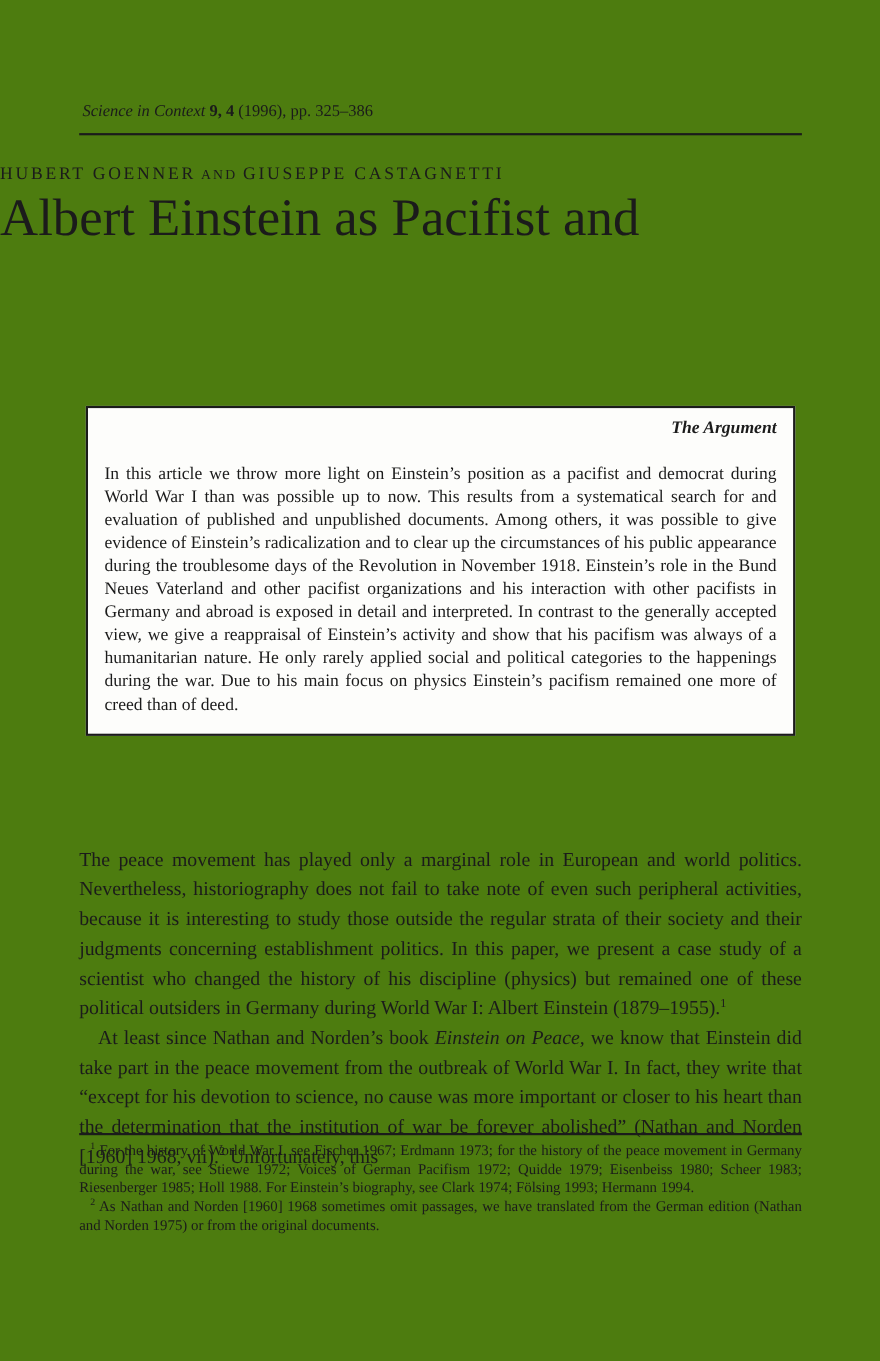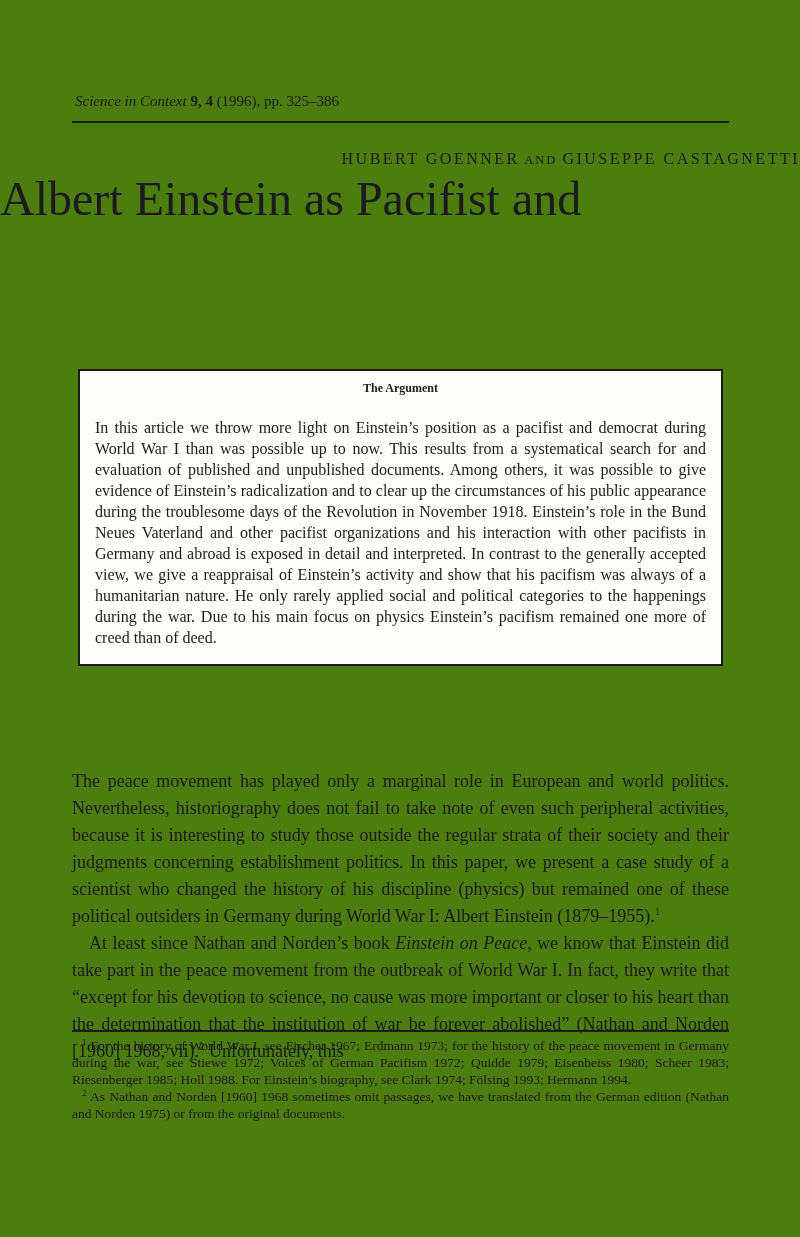--- a/index.html
+++ b/index.html
@@ -33,21 +33,21 @@
     height: 2px;
     background: #1b1b1b;
   }
 
   
   .byline {
     position: absolute;
     left: 0;
     top: 150px;
     width: 100%;
-    text-align: right;
+    text-align: left;
     font-size: 16px;
     letter-spacing: 2.5px;
     white-space: nowrap;
   }
   .byline .and { font-size: 12.5px; letter-spacing: 2px; }
 
   
   .title {
     position: absolute;
     left: 0;
@@ -65,24 +65,25 @@
     position: absolute;
     left: 78px;
     top: 369px;
     width: 645px;
     box-sizing: border-box;
     border: 2px solid #1b1b1b;
     padding: 10px 15px 16px 15px;
     background: #fdfdfb;
   }
   .arg-heading {
-    text-align: center;
+    text-align: right;
     font-weight: bold;
-    font-size: 12px;
+    font-size: 16px;
     margin: 0 0 21px 0;
+    font-style: italic;
   }
   .arg-text {
     margin: 0;
     font-size: 16px;
     line-height: 21px;
     text-align: justify;
   }
 
   
   .section-heading {

